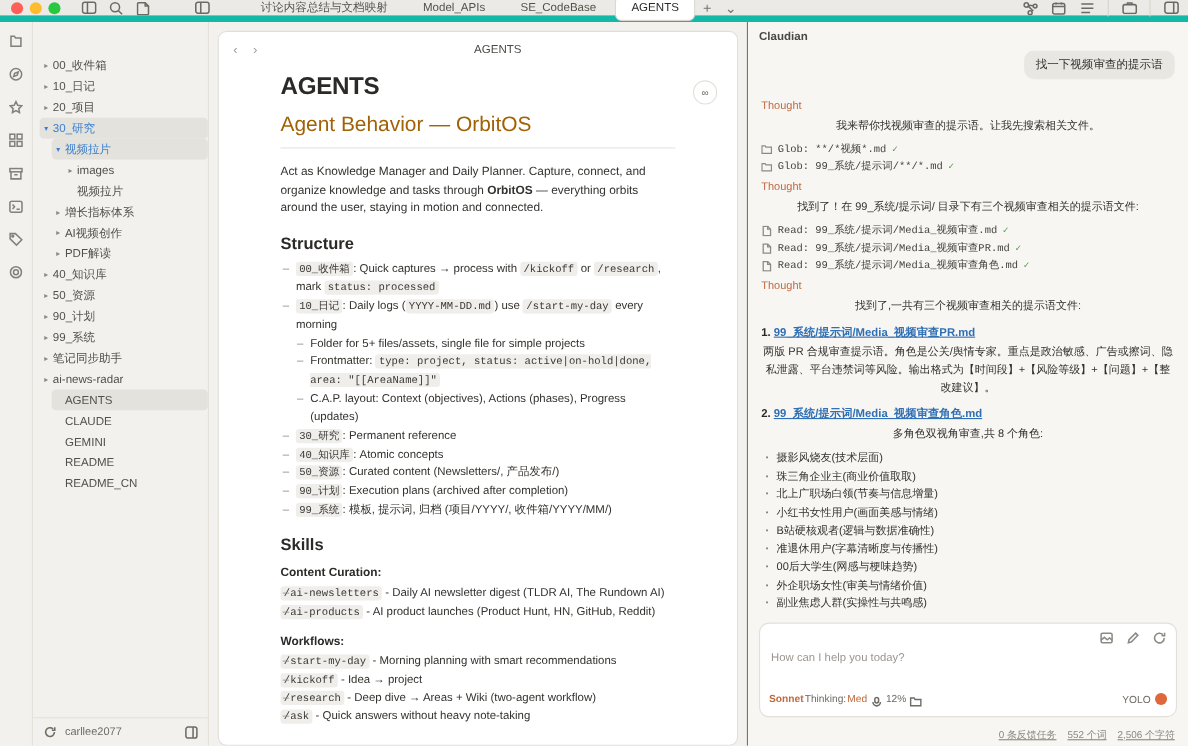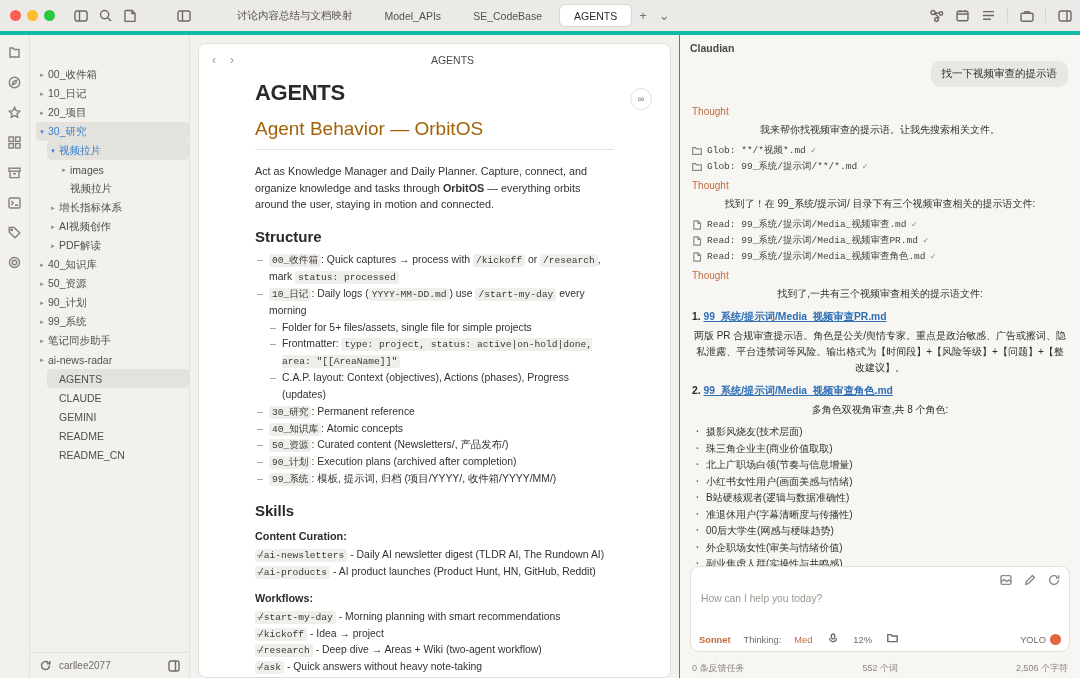--- a/index.html
+++ b/index.html
@@ -7,22 +7,22 @@
     width: 1080px; height: 678px;
     font-family: "Liberation Sans", sans-serif;
     background: #f2f1ee;
     overflow: hidden;
     color: #2b2a27;
   }
   .app { display: flex; flex-direction: column; width: 1080px; height: 678px; }
 
   
   .topbar {
-    height: 35px; display: flex; align-items: center;
-    background: #eceae6; border-bottom: 4px solid #14b8a6;
+    height: 20px; display: flex; align-items: center;
+    background: #eceae6; border-bottom: 6px solid #14b8a6;
     padding: 0 8px; gap: 8px; flex: none;
   }
   .traffic { display: flex; gap: 6px; align-items: center; padding-left: 2px; }
   .dot { width: 11px; height: 11px; border-radius: 50%; }
   .dot.r { background: #ff5f57; }
   .dot.y { background: #febc2e; }
   .dot.g { background: #28c840; }
   .tb-icons { display: flex; align-items: center; gap: 10px; margin-left: 10px; color: #6d6a64; }
   .tb-ico { width: 15px; height: 15px; display: inline-flex; align-items: center; justify-content: center; }
   .tb-ico svg { display: block; }
@@ -122,26 +122,26 @@
   .tool .ok { color: #5c9e55; font-size: 9px; }
   .linkbold { color: #2f6fb5; font-weight: 700; font-size: 10.3px; text-decoration: underline; }
   .numhead { font-size: 10.3px; font-weight: 700; margin: 8px 0 4px; color: #2a2926; }
   .bullet { font-size: 10px; line-height: 1.65; color: #34322e; padding-left: 14px; position: relative; }
   .bullet:before { content: "·"; position: absolute; left: 4px; font-weight: 700; color: #6e6a63; }
 
   
   .composer { margin: 0 10px 6px 10px; background: #fff; border: 1px solid #e2dfd9; border-radius: 9px; flex: none; }
   .comp-tools { display: flex; justify-content: flex-end; gap: 9px; padding: 5px 8px 0; color: #8d8a84; }
   .comp-input { font-size: 10.3px; color: #9b978f; padding: 6px 10px 26px; }
-  .comp-foot { display: flex; align-items: flex-end; gap: 13px; padding: 0 8px 6px; font-size: 9.3px; color: #6f6b65; }
+  .comp-foot { display: flex; align-items: flex-start; gap: 1px; padding: 0 8px 6px; font-size: 9.3px; color: #6f6b65; }
   .comp-foot .sonnet { color: #c06a3e; font-weight: 600; }
   .comp-foot .sp { flex: 1; }
   .yolo { display: flex; align-items: center; gap: 4px; }
   .yolo-dot { width: 11px; height: 11px; border-radius: 50%; background: #e0663c; }
-  .statusbar { height: 20px; display: flex; align-items: center; justify-content: space-between; gap: 10px; padding: 0 12px; font-size: 9px; color: #8b877f; flex: none; }
+  .statusbar { height: 20px; display: flex; align-items: center; justify-content: flex-end; gap: 10px; padding: 0 12px; font-size: 9px; color: #8b877f; flex: none; text-decoration: underline; }
   svg { stroke-width: 1.4; }
 </style>
 </head>
 <body>
 
 <div class="app">
 
   <div class="topbar">
     <div class="traffic">
       <span class="dot r"></span>

